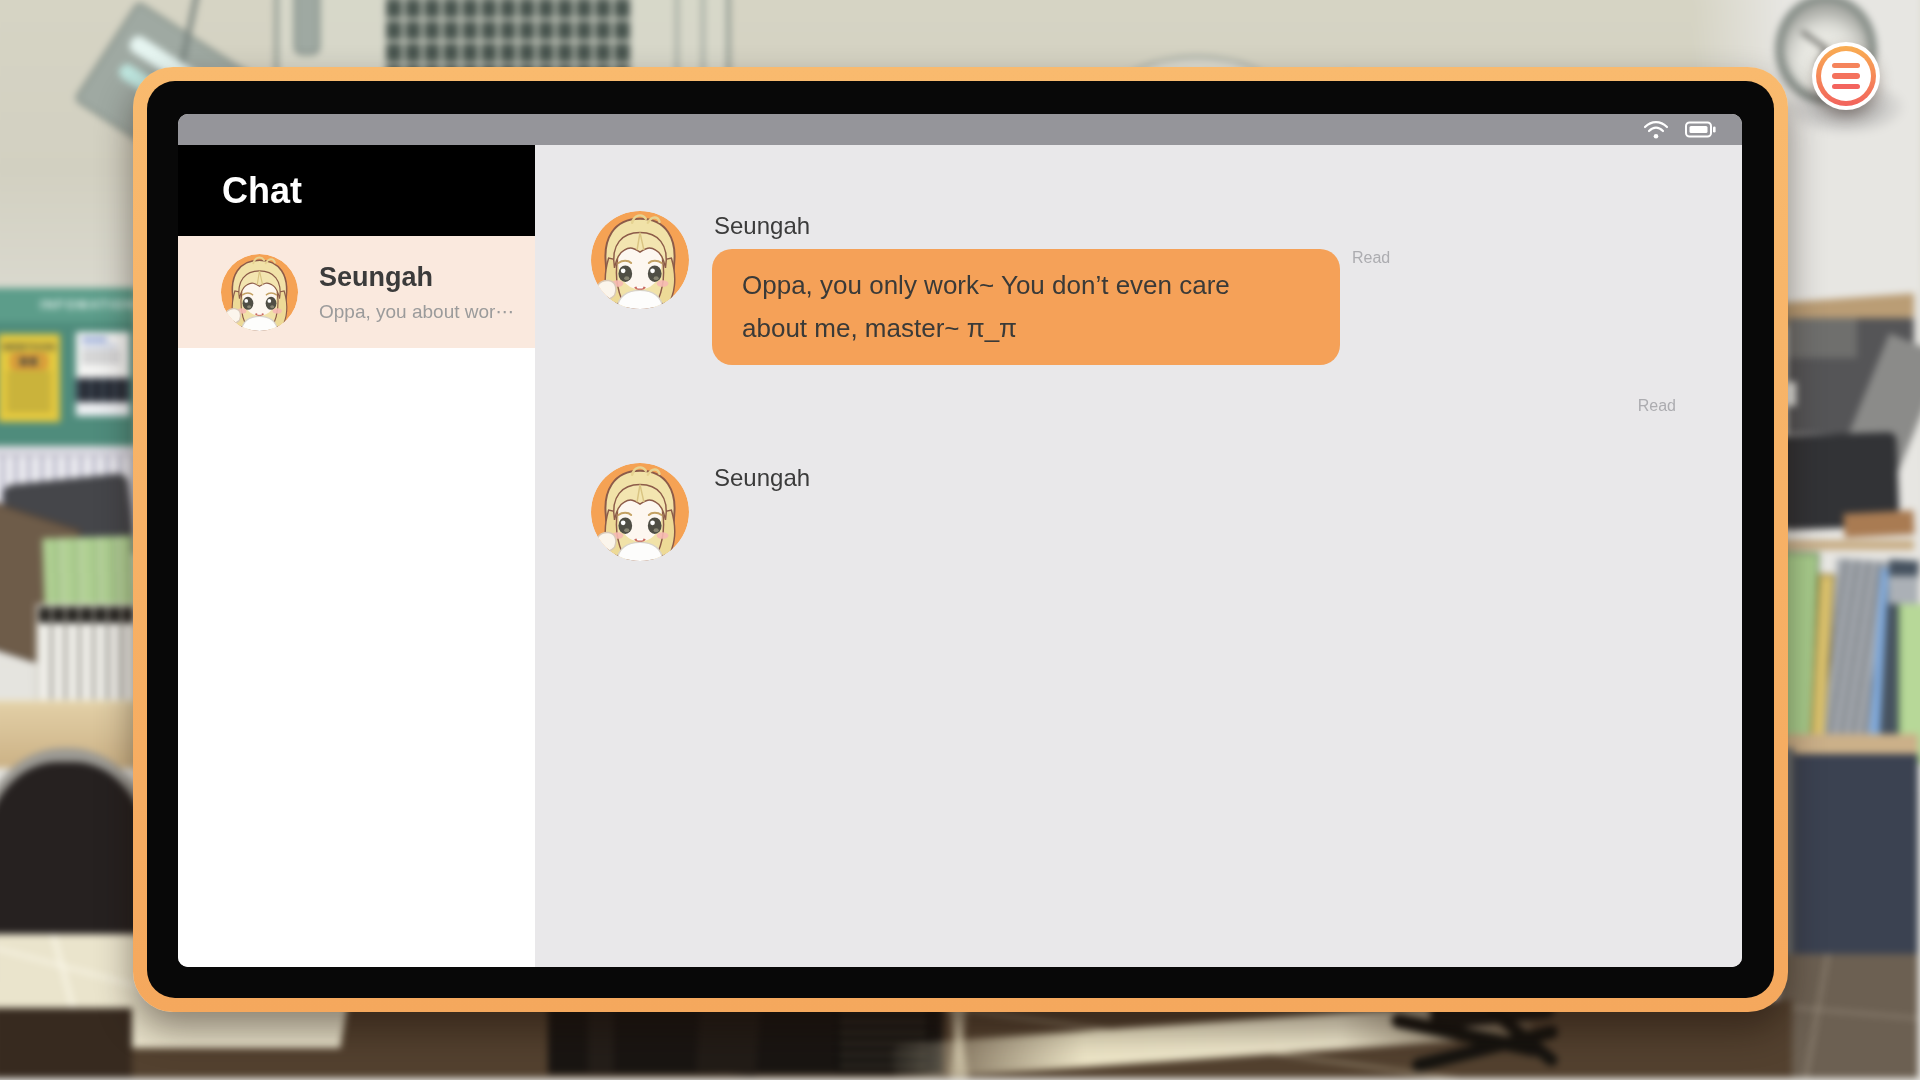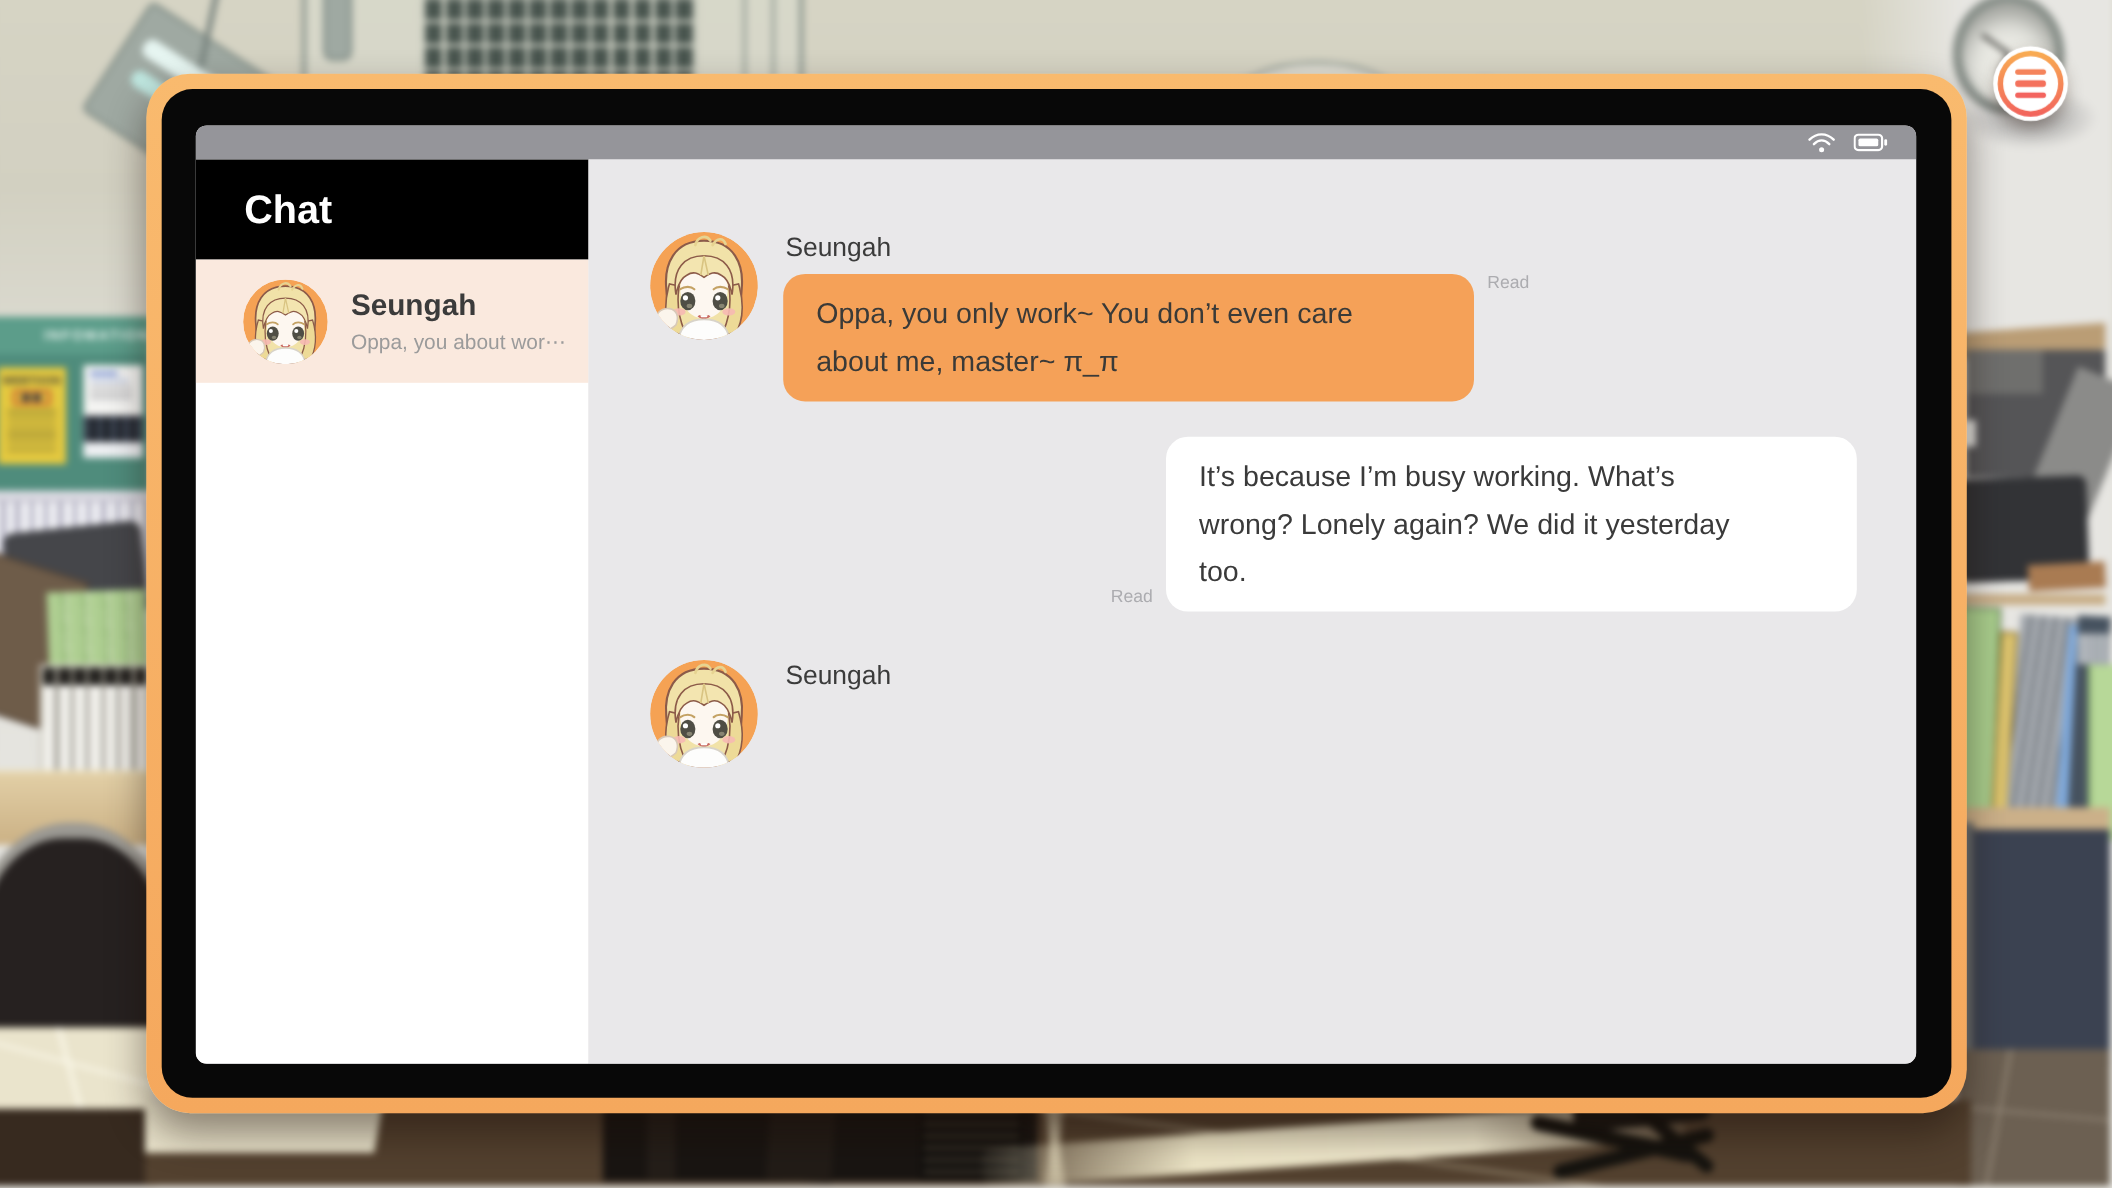--- a/index.html
+++ b/index.html
@@ -352,23 +352,20 @@
                 <div class="row-end">
                   <div class="bubble bubble-orange">Oppa, you only work~ You don’t even care
 about me, master~ π_π</div>
                   <div class="status-label">Read</div>
                 </div>
               </div>
             </div>
 
             <div class="reply-row">
               <div class="status-left">Read</div>
-              <div class="bubble bubble-white">It’s because I’m busy working. What’s
-wrong? Lonely again? We did it yesterday
-too.</div>
             </div>
 
             <div class="group">
               <svg class="avatar-lg" viewBox="0 0 100 100">
                   <use href="#sym-avatar"></use>
                 </svg>
               <div>
                 <div class="sender-name">Seungah</div>
               </div>
             </div>

